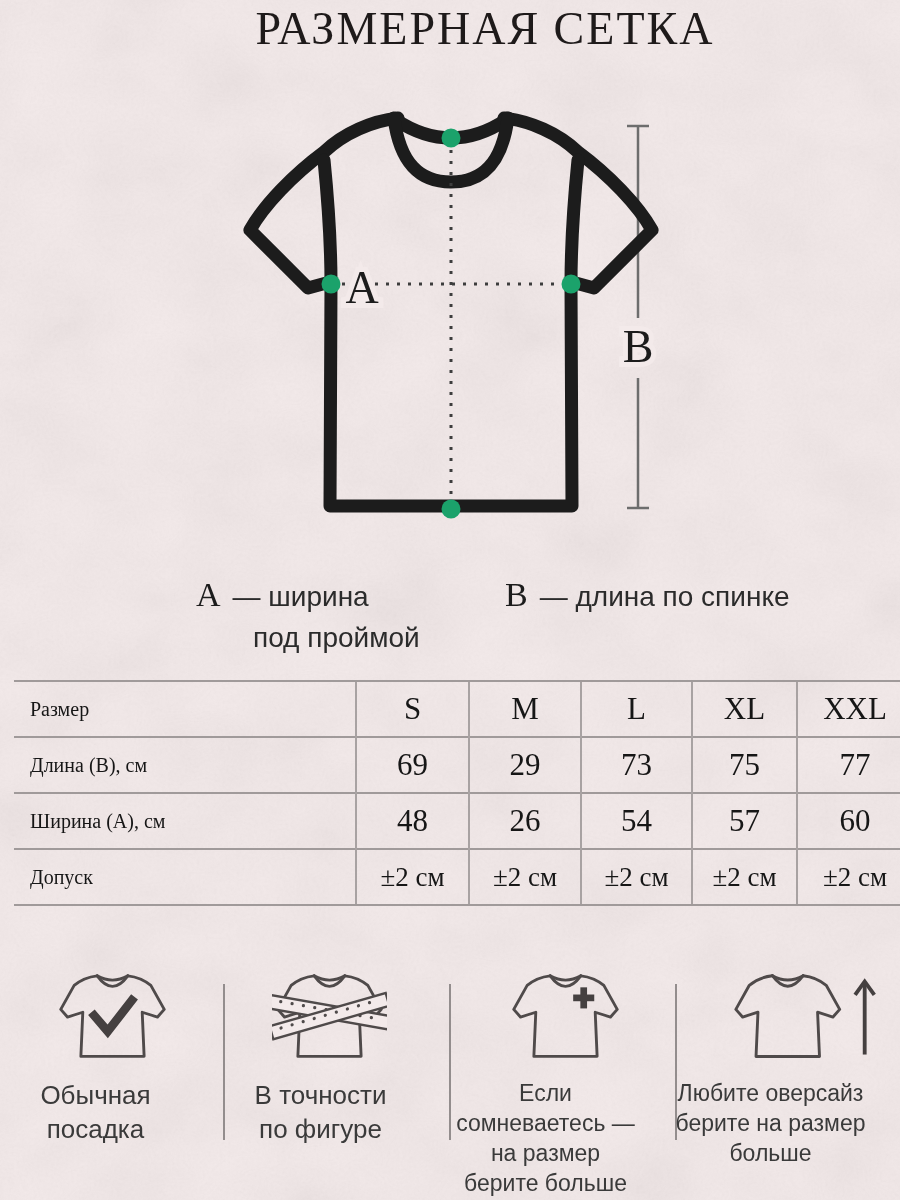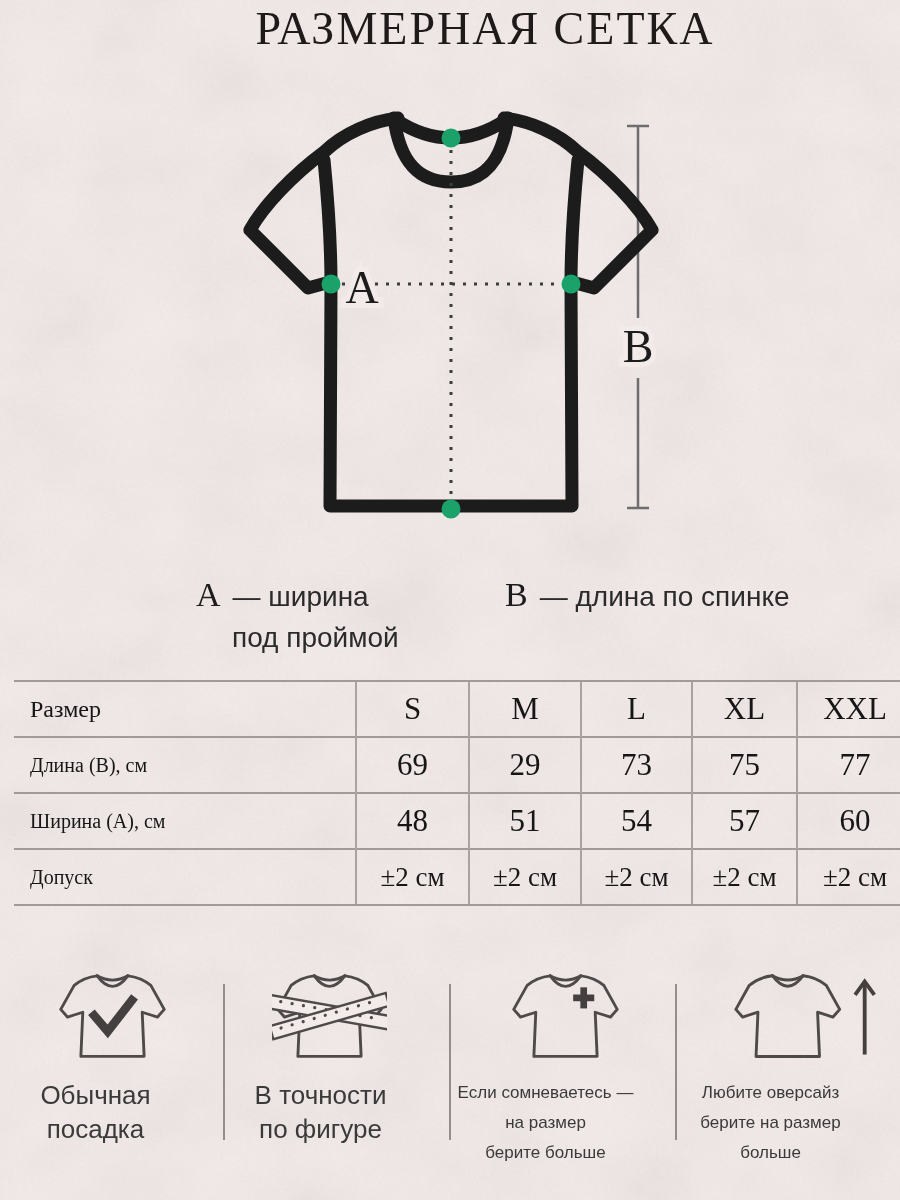--- a/index.html
+++ b/index.html
@@ -20,51 +20,51 @@
   }
 
   .diagram{position:absolute;top:0;left:0;}
 
   
   .legend{position:absolute;font-size:28px;color:#2b2b2b;}
   .legend .cap{font-family:"Liberation Serif",serif;font-size:34px;color:#1c1c1c;}
   .legend-a{left:196px;top:576px;}
   .legend-b{left:505px;top:576px;}
   .legend .l1{display:flex;align-items:baseline;gap:12px;}
-  .legend .l2{margin-left:36px;margin-top:8px;}
+  .legend .l2{margin-left:57px;margin-top:8px;}
 
   
   .size-table{
     position:absolute;left:14px;top:680px;width:872px;
     border-collapse:collapse;table-layout:fixed;
     font-family:"Liberation Serif",serif;color:#161616;
   }
   .size-table tr{height:56px;}
   .size-table td{
     border-top:2px solid #a09a9a;
     text-align:center;vertical-align:middle;
     font-size:31px;padding:0;
   }
   .size-table tr:last-child td{border-bottom:2px solid #a09a9a;margin-top:38px;}
   .size-table td+td{border-left:2px solid #a8a2a2;}
   .size-table td.lbl{text-align:left;padding-left:16px;font-size:20px;}
   .size-table tr.hdr td{font-size:31px;}
-  .size-table tr.hdr td.lbl{font-size:24px;}
+  .size-table tr.hdr td.lbl{font-size:20px;}
   .size-table td.tol{font-size:27px;}
   .c0{width:325px;} .c1{width:111px;} .c2{width:110px;} .c3{width:109px;} .c4{width:103px;} .c5{width:114px;}
 
   
   .fit-icon{position:absolute;top:968px;}
   .divider{position:absolute;top:984px;width:2px;height:156px;background:#938d8d;}
   .caption{
     position:absolute;top:1078px;width:191px;text-align:center;
     color:#3a3a3a;
   }
   .caption.big{font-size:26px;line-height:34px;}
-  .caption.small{font-size:17px;line-height:30px;}
+  .caption.small{font-size:23px;line-height:30px;}
 </style>
 </head>
 <body>
 
 <svg class="texture tex1" xmlns="http://www.w3.org/2000/svg">
   <filter id="blotch">
       <feTurbulence type="fractalNoise" baseFrequency="0.011 0.014" numOctaves="3" seed="11"></feTurbulence>
       <feColorMatrix type="saturate" values="0"></feColorMatrix>
     </filter>
   <rect width="900" height="1200" filter="url(#blotch)"></rect>
@@ -147,21 +147,21 @@
     <td class="lbl">Длина (B), см</td>
     <td>69</td>
     <td>29</td>
     <td>73</td>
     <td>75</td>
     <td>77</td>
   </tr>
   <tr>
     <td class="lbl">Ширина (A), см</td>
     <td>48</td>
-    <td>51</td>
+    <td>26</td>
     <td>54</td>
     <td>57</td>
     <td>60</td>
   </tr>
   <tr>
     <td class="lbl">Допуск</td>
     <td class="tol">±2 см</td>
     <td class="tol">±2 см</td>
     <td class="tol">±2 см</td>
     <td class="tol">±2 см</td>

